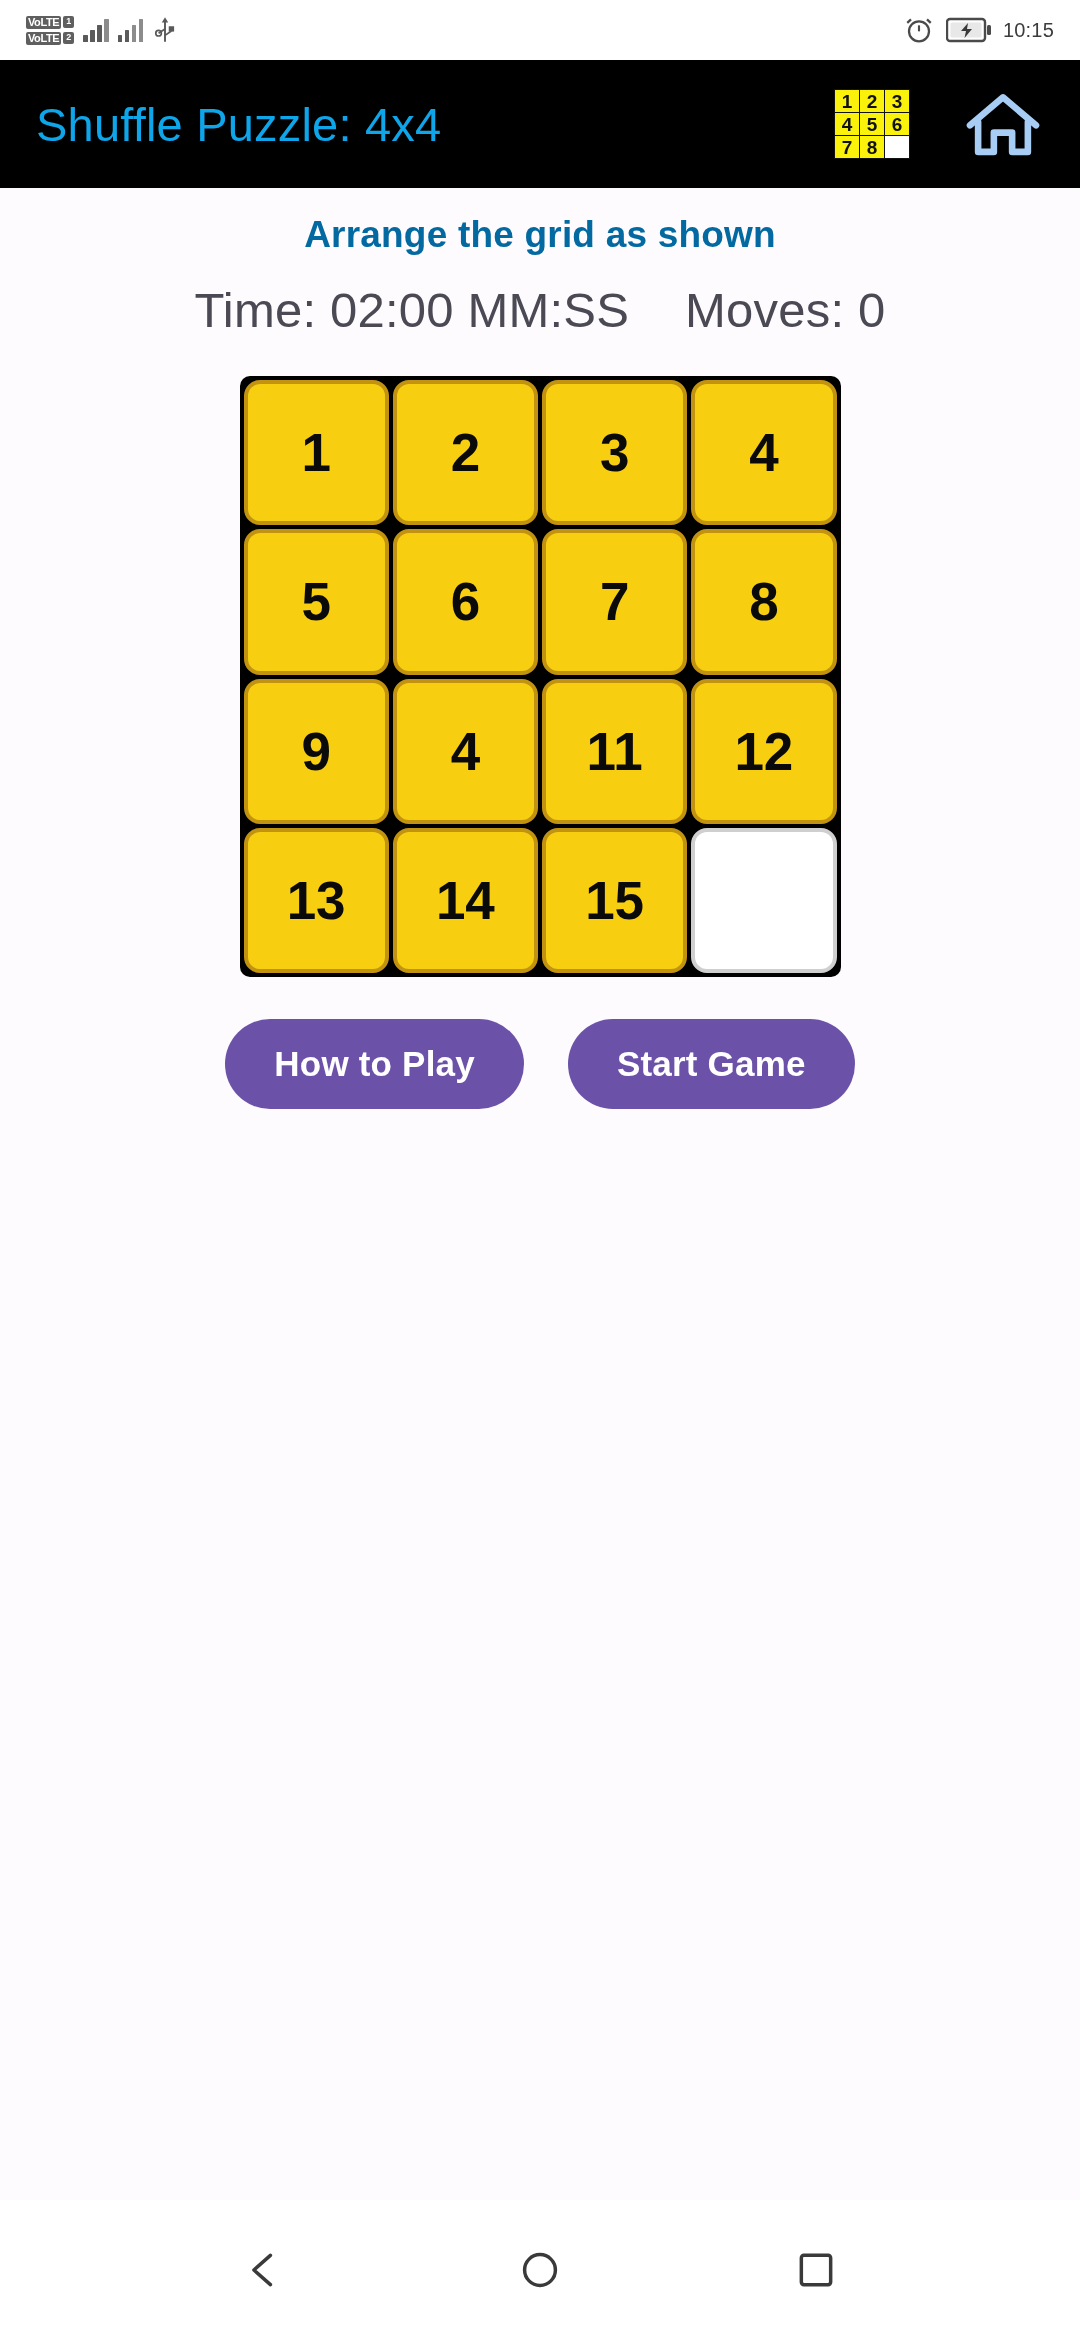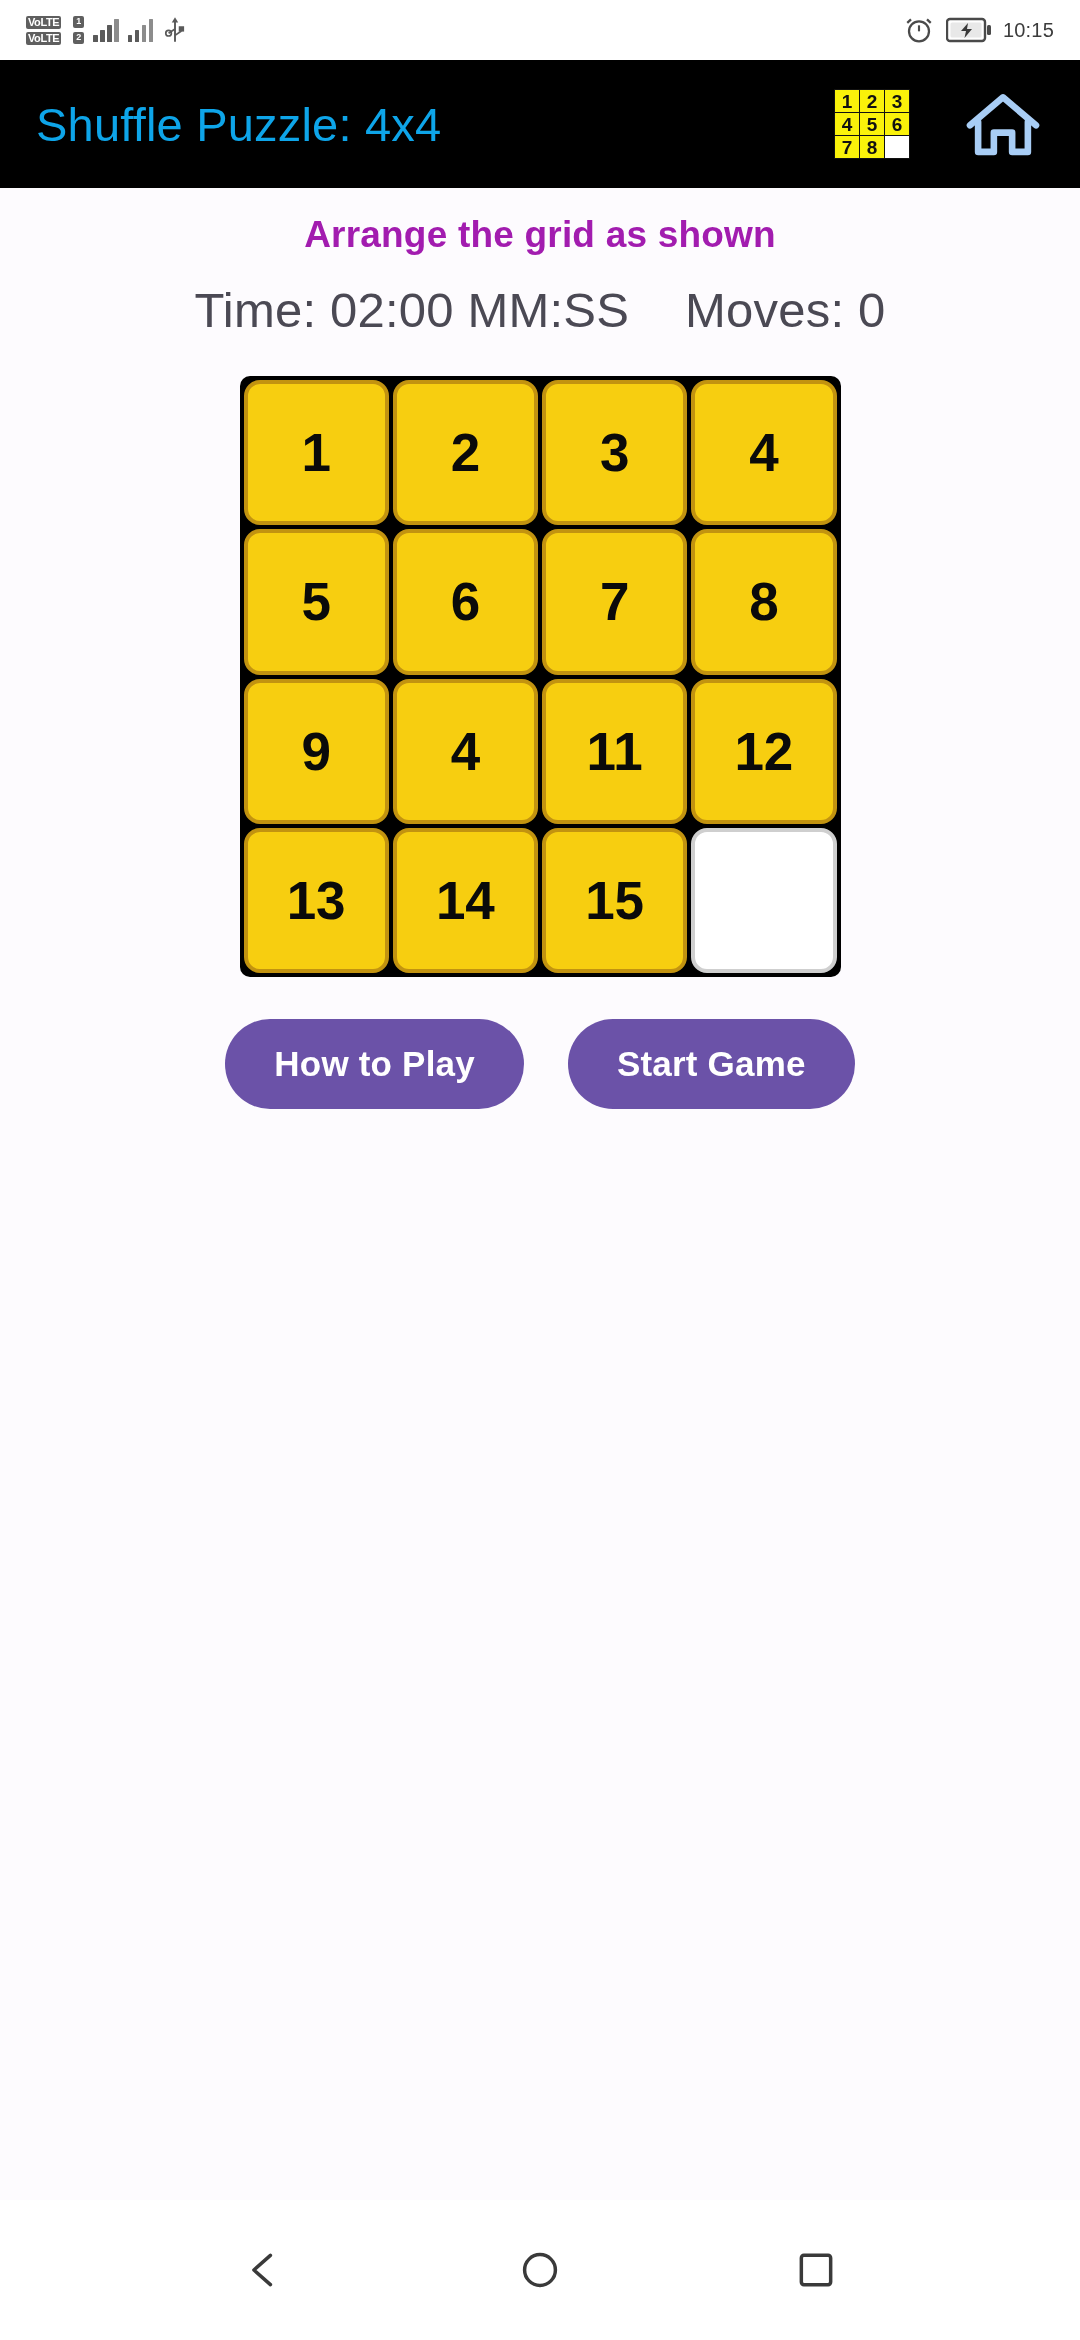--- a/index.html
+++ b/index.html
@@ -19,21 +19,21 @@
   
   .status-bar {
     height:60px; width:100%;
     background:#FFFFFF;
     display:flex; align-items:center;
     padding:0 26px;
     flex:0 0 60px;
   }
   .sb-left { display:flex; align-items:center; gap:9px; }
   .volte-stack { display:flex; flex-direction:column; gap:3px; }
-  .volte-row { display:flex; gap:12px; }
+  .volte-row { display:flex; gap:2px; }
   .volte-badge {
     background:#5F5F5F; color:#FFFFFF;
     font-size:11px; font-weight:bold;
     letter-spacing:-0.4px;
     padding:1px 2px; border-radius:2px;
     line-height:1; font-family:"Liberation Sans", sans-serif;
   }
   .volte-num {
     background:#5F5F5F; color:#FFFFFF;
     font-size:9px; font-weight:bold;
@@ -93,21 +93,21 @@
 
   
   .content {
     flex:1 1 auto;
     display:flex; flex-direction:column; align-items:center;
     background:#FDFBFE;
     padding-top:26px;
   }
   .subtitle {
     font-size:37px; font-weight:bold;
-    color:#a21caf;
+    color:#0369a1;
     letter-spacing:0.2px;
     margin-bottom:26px;
   }
   .stats-row {
     display:flex; align-items:baseline;
     gap:56px;
     font-size:49px; color:#4B4954;
     font-weight:400;
     margin-bottom:38px;
     letter-spacing:0.2px;

